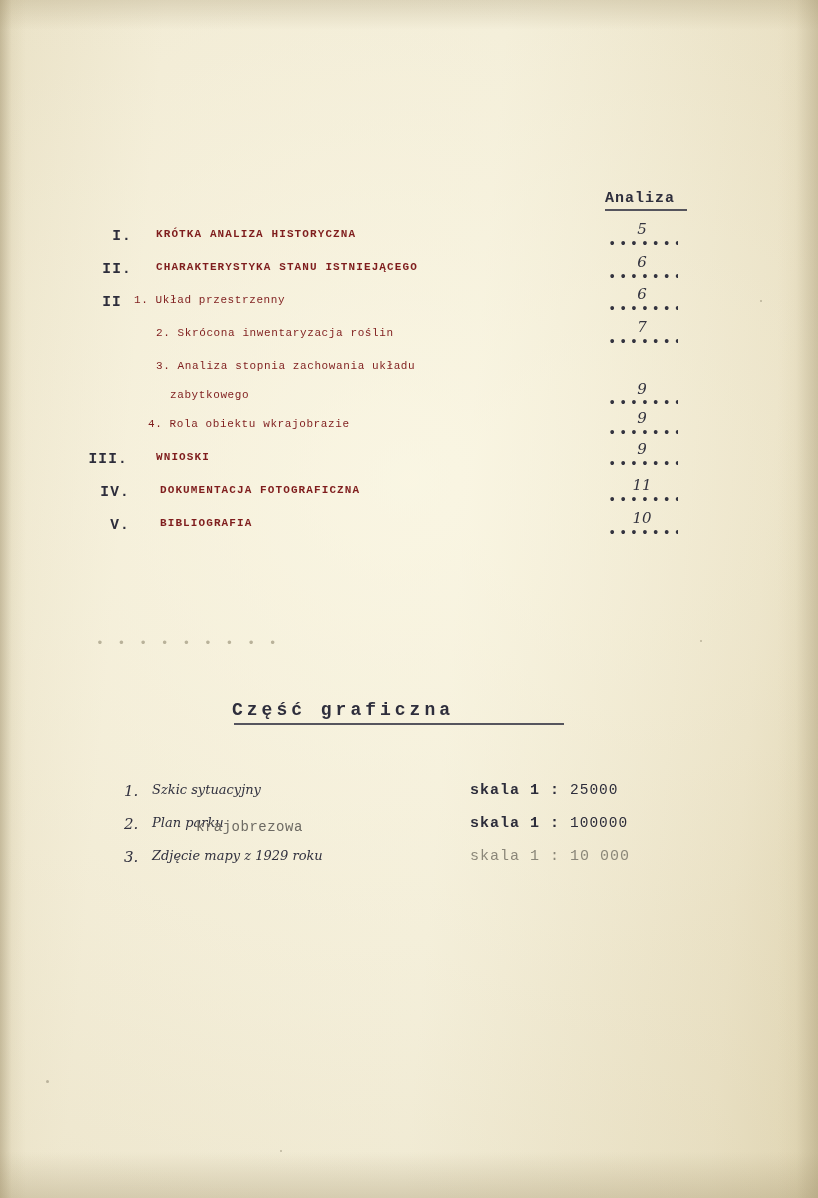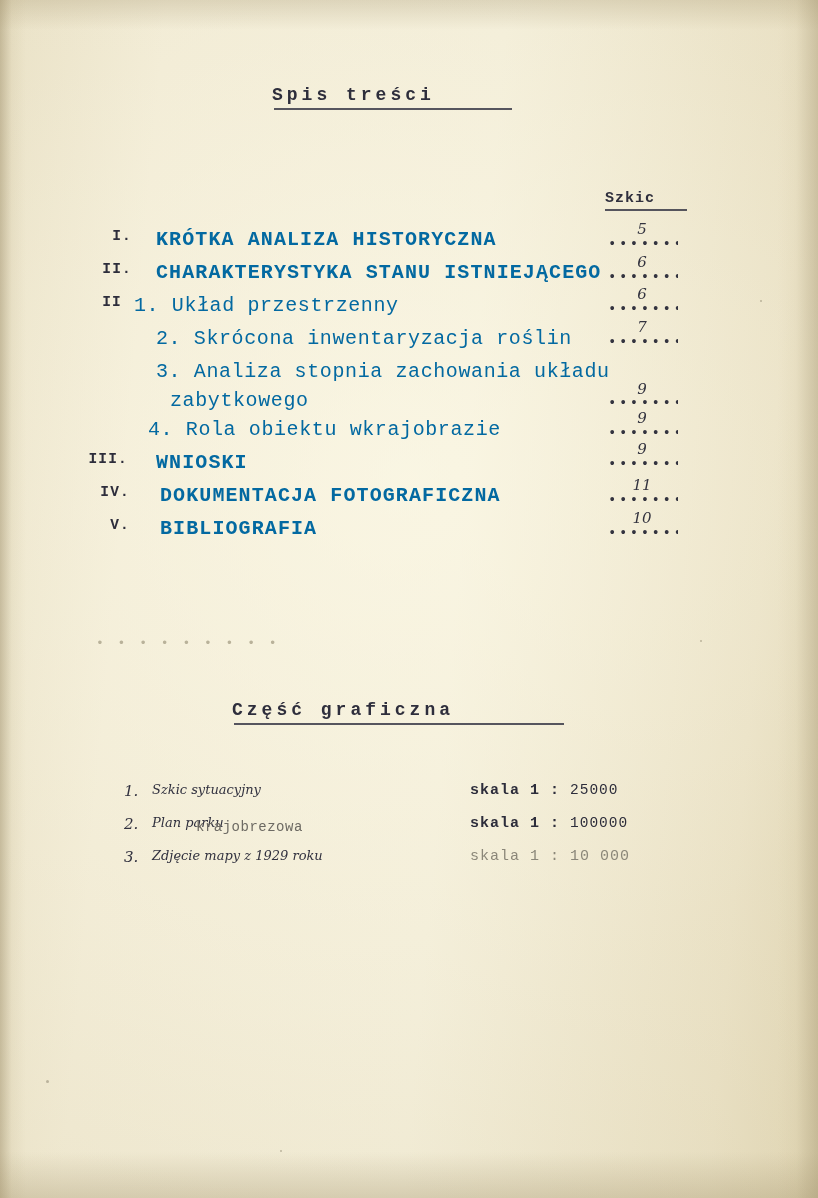--- a/index.html
+++ b/index.html
@@ -108,23 +108,23 @@
   .toc-num {
     position: absolute;
     text-align: right;
     font-size: 14.5px;
     letter-spacing: 1.2px;
     color: #2d2d3b;
     font-weight: 700;
   }
   .toc-label {
     position: absolute;
-    font-size: 20px;
+    font-size: 11px;
     letter-spacing: 0.6px;
-    color: #0369a1;
+    color: #7f1d1d;
   }
   .toc-label.caps {
     font-weight: 700;
     letter-spacing: 1.1px;
   }
   .toc-label.cont {
     position: absolute;
   }
   .toc-page {
     position: absolute;
@@ -225,27 +225,23 @@
 <div class="edge-right"></div>
 <div class="edge-bottom"></div>
 
 <div class="speck" style="left:46px;top:1080px;width:3px;height:3px;"></div>
 <div class="speck" style="left:700px;top:640px;width:2px;height:2px;"></div>
 <div class="speck" style="left:280px;top:1150px;width:2px;height:2px;"></div>
 <div class="speck" style="left:760px;top:300px;width:2px;height:2px;"></div>
 
 <div class="content">
 
-  <div class="title" id="title-spis">
-    <span>Spis treści</span>
-    <span class="rule"></span>
-  </div>
 
   <div class="strona">
-    <span>Szkic</span>
+    <span>Analiza</span>
     <span class="rule"></span>
   </div>
 
   <div class="toc">
 
     <div class="toc-row">
       <span class="toc-num" style="left:82px;width:50px;">I.</span>
       <span class="toc-label caps" style="left:156px;">KRÓTKA ANALIZA HISTORYCZNA</span>
       <span class="toc-page" style="top:-8px;">5</span>
       <span class="toc-dots" style="top:8px;">•••••••</span>

